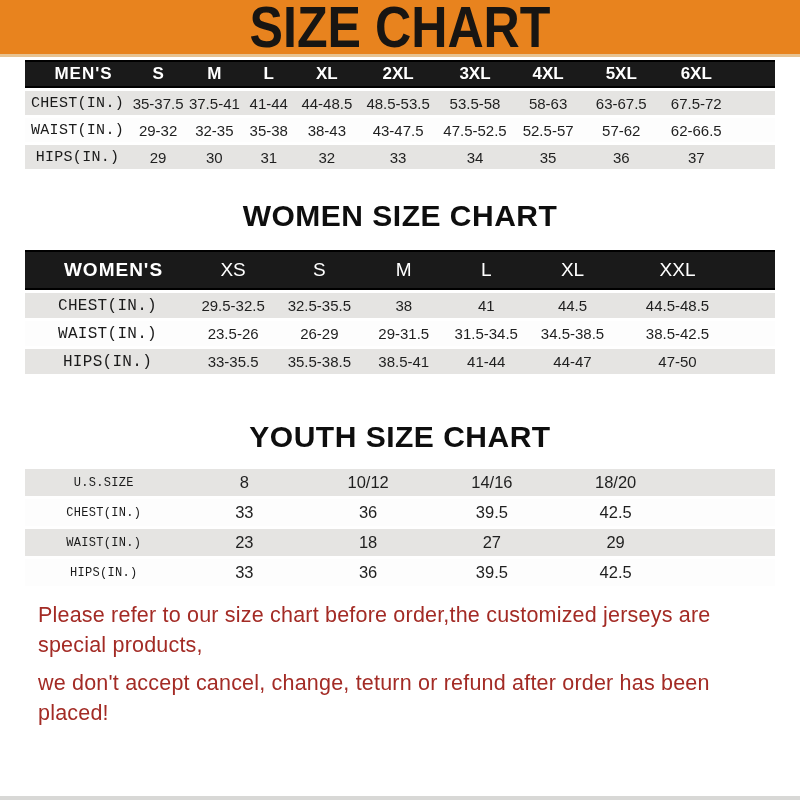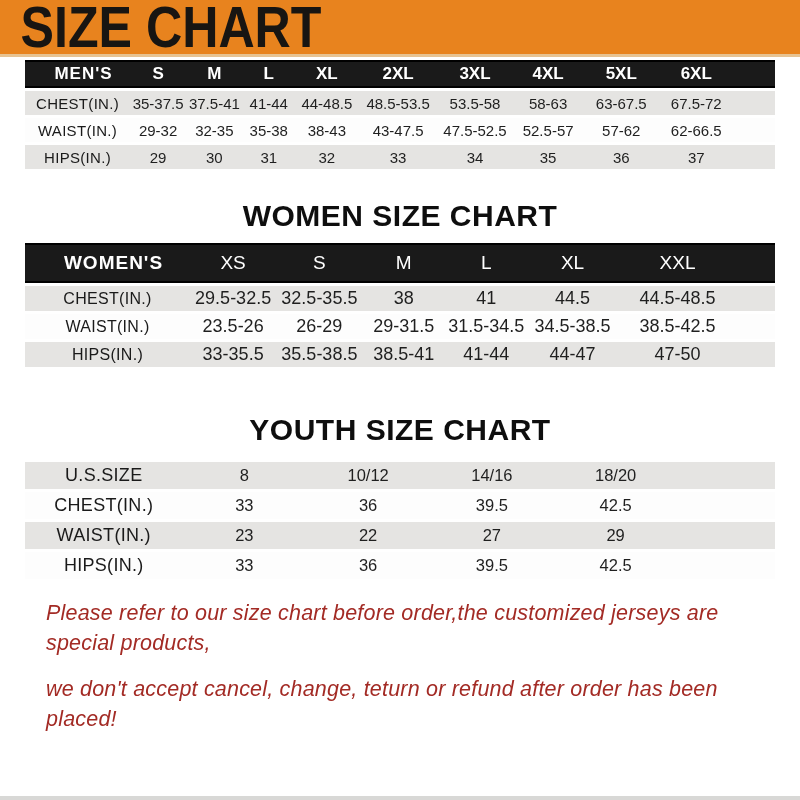--- a/index.html
+++ b/index.html
@@ -13,35 +13,35 @@
   html,body{margin:0;padding:0;}
   body{
     width:800px;height:800px;position:relative;overflow:hidden;
     background:#ffffff;
     font-family:"Liberation Sans", sans-serif;
     color:var(--ink);
   }
   
   .banner{
     height:57px;background:var(--accent-orange);
-    display:flex;align-items:center;justify-content:flex-start;
+    display:flex;align-items:center;justify-content:center;
     border-bottom:3px solid #e7c392;
   }
   .banner-title{
     font-size:57px;font-weight:700;color:#181512;line-height:0.95;
     transform:scaleX(0.88);transform-origin:center;
     letter-spacing:0px;white-space:nowrap;
   }
   
   .section-heading{
     text-align:center;font-weight:700;font-size:30px;color:#0e0e0e;
     letter-spacing:0.5px;line-height:36px;margin:0;
   }
   .heading-man{margin:20px 0 21px;}
-  .heading-women{margin:26px 0 6px;}
+  .heading-women{margin:26px 0 13px;}
   .heading-youth{margin:42px 0 11px;text-align:center;}
   
   table.size-table{
     width:750px;margin:0 auto;
     border-collapse:separate;border-spacing:0 3px;
     table-layout:fixed;
   }
   tr.bar th{
     background:var(--bar-black);color:#fff;
     border-top:2px solid #000;border-bottom:2px solid #000;
@@ -50,43 +50,43 @@
   }
   th.corner{
     text-align:left;padding-left:13px;font-weight:700;
   }
   td{
     text-align:center;vertical-align:middle;color:#1f1f1f;
     white-space:nowrap;overflow:hidden;
   }
   tr.gray td{background:var(--row-gray);}
   tr.white td{background:#fdfdfd;}
-  td.row-label{color:#1a1a1a;letter-spacing:0.3px;}
+  td.row-label{color:#1a1a1a;letter-spacing:0.3px;font-family:Liberation Mono, monospace;}
   
   .men tr.bar th{height:28px;font-size:17px;font-weight:700;}
   .men th.corner{font-size:21px;letter-spacing:1px;}
   .men td{height:24px;font-size:15px;}
   .men td.row-label{font-size:15px;}
   
   .women tr.bar th{height:40px;font-size:19px;}
   .women th.corner{font-size:20px;font-weight:700;letter-spacing:1px;}
-  .women td{height:25px;font-size:18px;}
+  .women td{height:25px;font-size:15px;}
   .women td.row-label{font-size:16px;}
   
   .youth tr.bar th{height:43px;font-size:18px;}
   .youth th.corner{font-size:22px;font-weight:700;letter-spacing:2px;}
   .youth td{height:27px;font-size:16.5px;}
-  .youth td.row-label{font-size:18px;}
+  .youth td.row-label{font-size:12px;}
   
   .note{
     margin:11px 0 0 0;padding:0 24px 0 30px;
     color:var(--note-red);font-size:21.5px;line-height:30px;
     letter-spacing:0.2px;
   }
-  .note p{margin:16px;font-style:italic;}
+  .note p{margin:8px;}
   
   .bottom-edge{
     position:absolute;left:0;bottom:0;width:800px;height:4px;
     background:#d8d8d6;
   }
 </style>
 </head>
 <body>
 
 <header class="banner">
@@ -247,21 +247,21 @@
       <td class="row-label">CHEST(IN.)</td>
       <td>33</td>
       <td>36</td>
       <td>39.5</td>
       <td>42.5</td>
       <td></td>
     </tr>
     <tr class="gray">
       <td class="row-label">WAIST(IN.)</td>
       <td>23</td>
-      <td>22</td>
+      <td>18</td>
       <td>27</td>
       <td>29</td>
       <td></td>
     </tr>
     <tr class="white">
       <td class="row-label">HIPS(IN.)</td>
       <td>33</td>
       <td>36</td>
       <td>39.5</td>
       <td>42.5</td>

